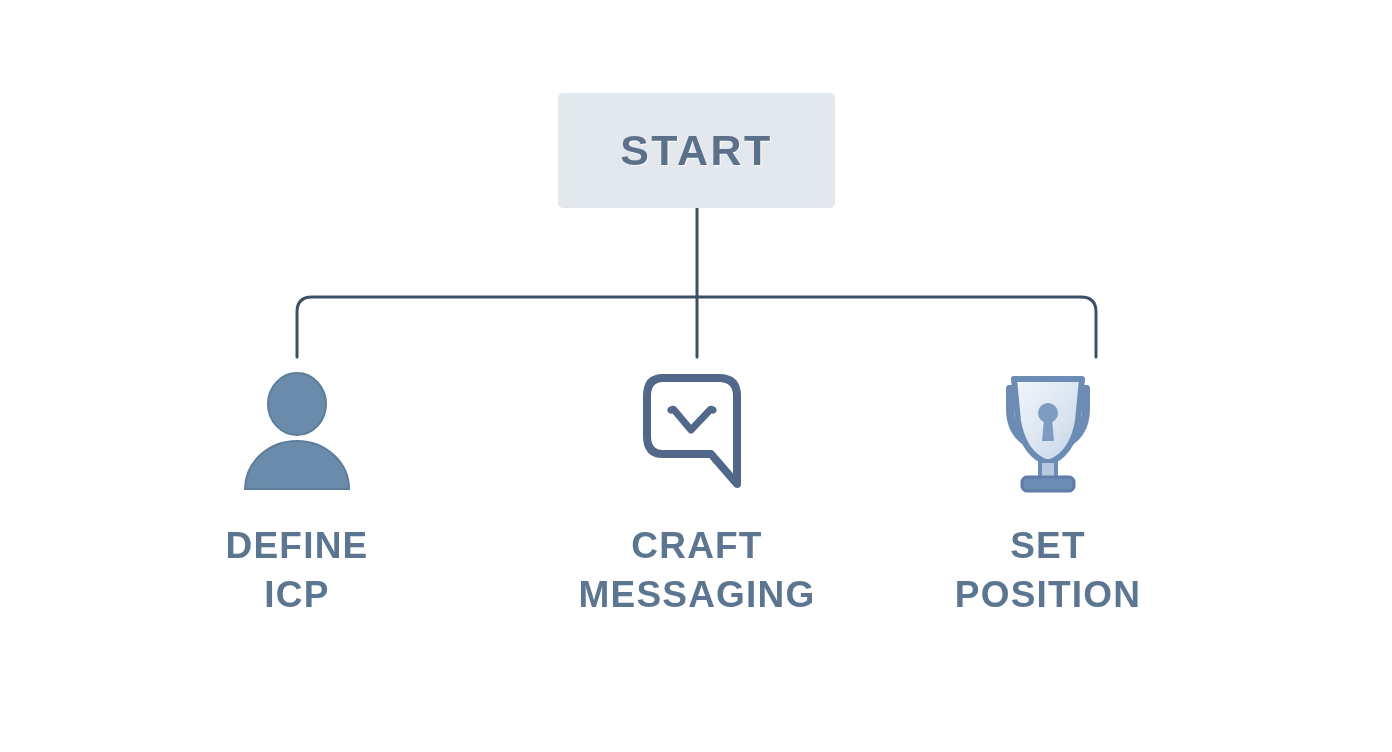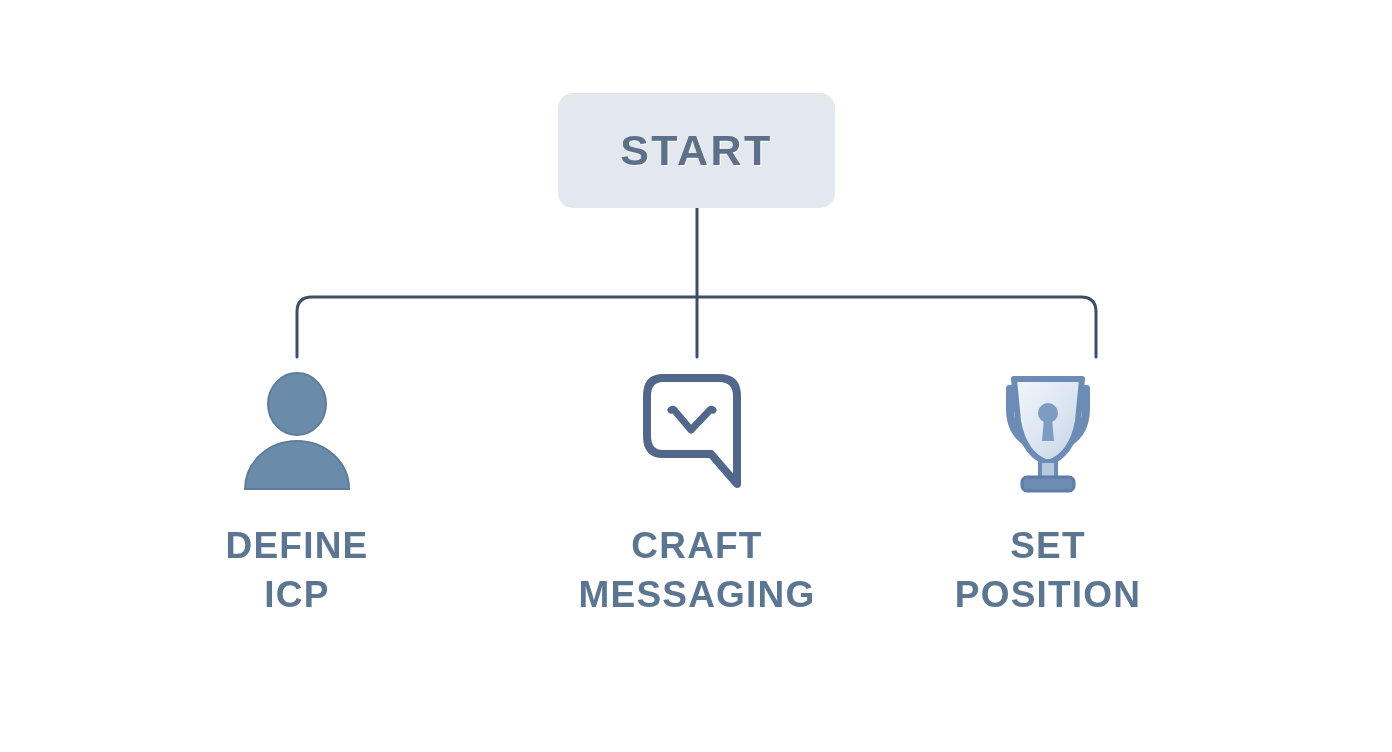--- a/index.html
+++ b/index.html
@@ -21,21 +21,21 @@
     background: #ffffff;
   }
   
   .start-node {
     position: absolute;
     left: 558px;
     top: 93px;
     width: 277px;
     height: 115px;
     background: #e3e8ee;
-    border-radius: 15px;
+    border-radius: 5px;
     display: flex;
     align-items: center;
     justify-content: center;
   }
   .start-label {
     font-size: 43px;
     font-weight: bold;
     letter-spacing: 2.5px;
     color: #5c7189;
     text-shadow: 1px 1px 0 rgba(255,255,255,0.85);

